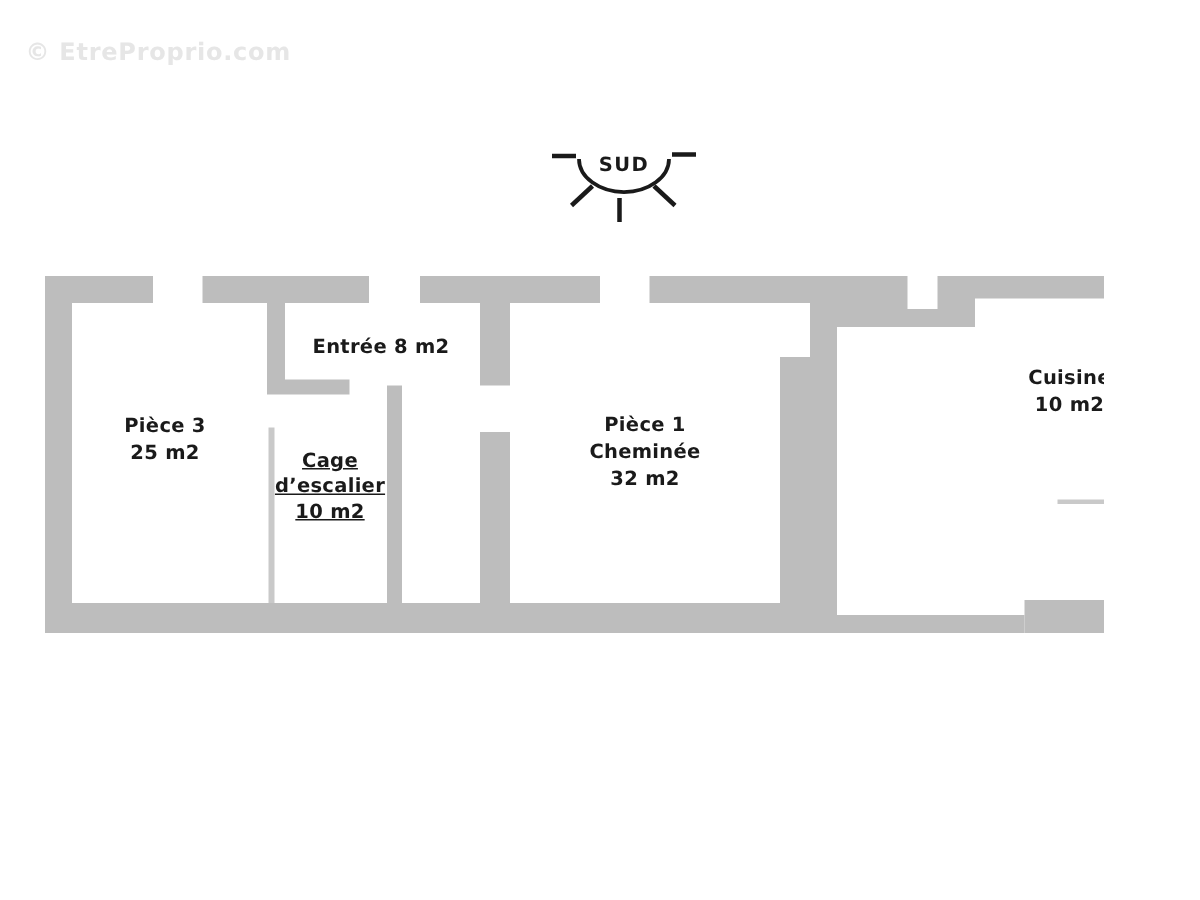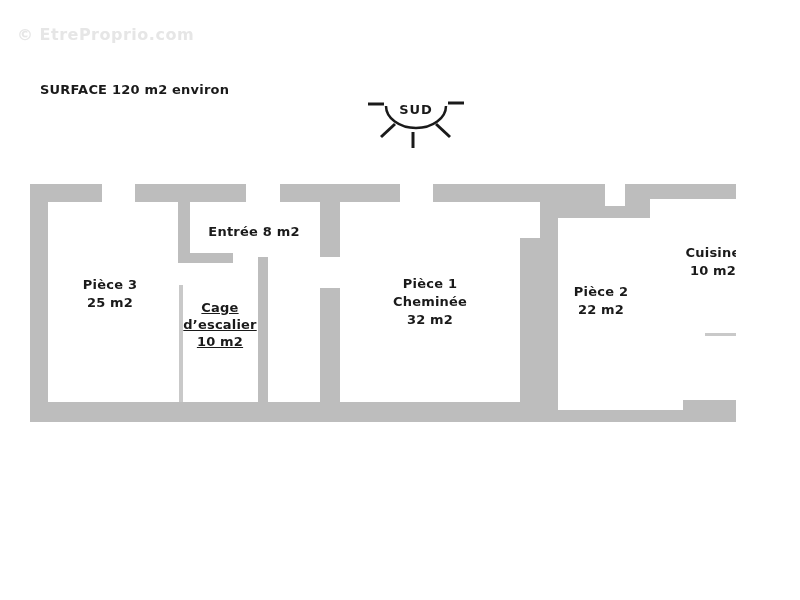--- a/index.html
+++ b/index.html
@@ -21,21 +21,20 @@
             font-size:13px;font-weight:bold;letter-spacing:1px;}
 </style>
 </head>
 <body>
 
 <div id="canvas" style="--bg: #ffffff; --text: #1a1a1a; --watermark: #e6e6e6;">
 
   <div id="watermark">© EtreProprio.com</div>
 
   <div id="info">
-      <div>SURFACE 120 m2 environ</div>
     </div>
 
   <svg id="sun" width="112" height="68" viewBox="0 0 112 68">
     <path class="stroke" d="M 28,20 A 30,22 0 0 0 88,20" stroke-width="2.5"></path>
     <line class="stroke" x1="10" y1="18" x2="26" y2="18" stroke-width="3"></line>
     <line class="stroke" x1="90" y1="17" x2="106" y2="17" stroke-width="3"></line>
     <line class="stroke" x1="23" y1="51" x2="37" y2="38" stroke-width="3"></line>
     <line class="stroke" x1="55" y1="46" x2="55" y2="62" stroke-width="3"></line>
     <line class="stroke" x1="78" y1="38" x2="92" y2="51" stroke-width="3"></line>
     <text x="58" y="28" text-anchor="middle">SUD</text>
@@ -66,19 +65,17 @@
       <div class="opening" style="left: 605px; top: 184px; width: 20px; height: 22px;"></div>
       <div class="room-label" style="left: 110px; top: 276px; line-height: 18px;">Pièce 3
 25  m2</div>
       <div class="room-label" style="left: 220px; top: 299px; line-height: 17px; text-decoration: underline;">Cage
 d’escalier
 10 m2</div>
       <div class="room-label" style="left: 254px; top: 223px; line-height: 18px; text-align: right;">Entrée 8 m2</div>
       <div class="room-label" style="left: 430px; top: 275px; line-height: 18px;">Pièce 1
 Cheminée
 32 m2</div>
-      <div class="room-label" style="left: 601px; top: 283px; line-height: 18px;">Pièce 2
-22 m2</div>
       <div class="room-label" style="left: 713px; top: 244px; line-height: 18px;">Cuisine
 10 m2</div>
     </div>
 
 </div>
 
 </body></html>

